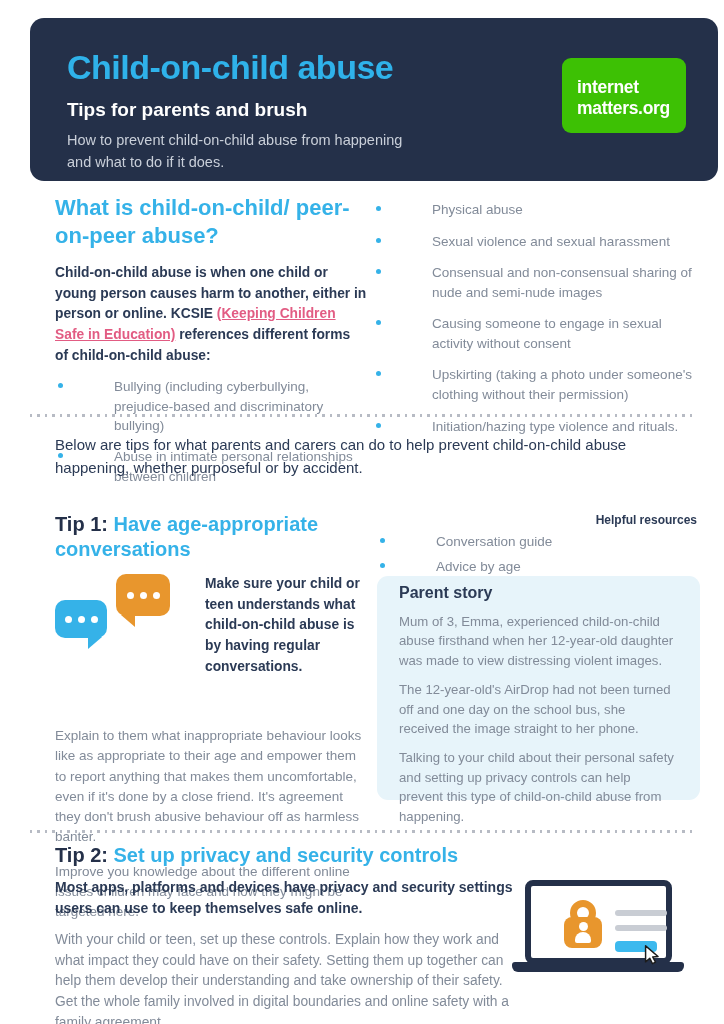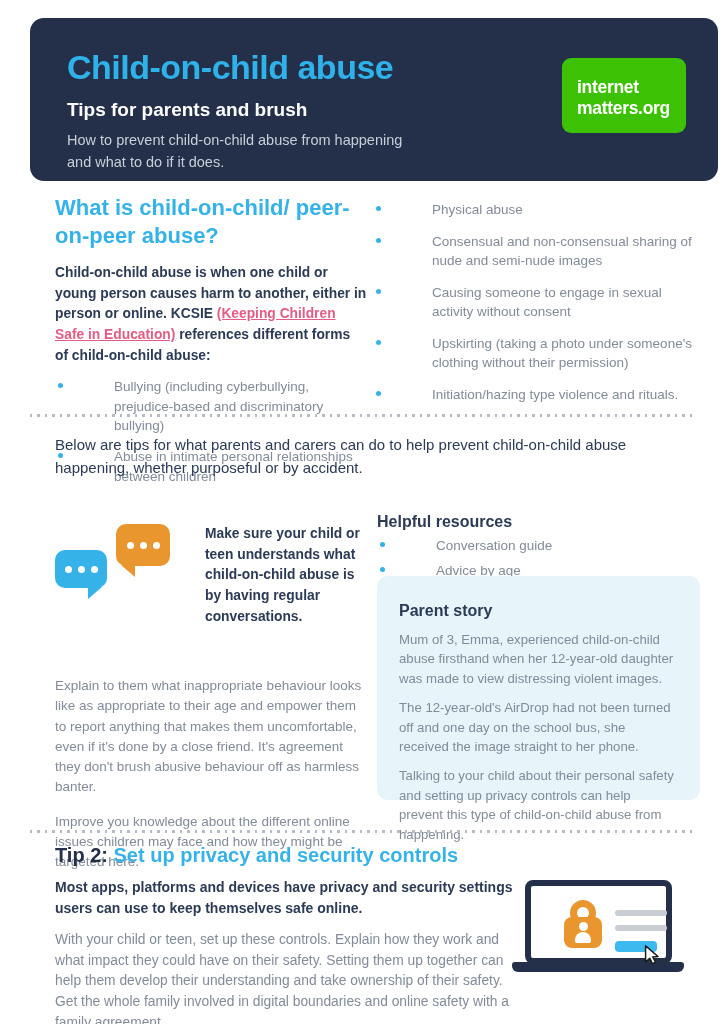--- a/index.html
+++ b/index.html
@@ -65,28 +65,28 @@
   .bubble-orange::after { content:""; position:absolute; left:5px; bottom:-11px;
       border-right:14px solid #e8962d; border-bottom:12px solid transparent; }
   .bubble .dots { display:flex; gap:6px; justify-content:center; align-items:center; height:100%; }
   .bubble .dots span { width:7px; height:7px; border-radius:50%; background:#ffffff; }
   .tip1-lead { position:absolute; left:150px; top:2px; width:165px;
                color:#2b3a55; font-size:13.8px; font-weight:700; line-height:1.5; }
   .tip1 .gray-p { width:312px; margin-top:14px; }
 
   
   .helpful { position:absolute; left:377px; top:513px; width:320px; }
-  .helpful h3 { font-size:16px; font-weight:700; color:#2b3a55; }
+  .helpful h3 { font-size:12px; font-weight:700; color:#2b3a55;text-align:right; }
   .helpful ul.bullets li { margin-top:5px; }
   .helpful ul.bullets .dot { margin-top:6px; }
   .helpful ul.bullets { margin-top:4px; }
   .helpful .btext { cursor:pointer; }
 
   .story { position:absolute; left:377px; top:576px; width:323px; height:224px;
-           background:#e7f4fa; border-radius:11px; padding:26px 22px; }
+           background:#e7f4fa; border-radius:11px; padding:8px 22px; }
   .story h3 { font-size:16px; font-weight:700; color:#2b3a55; }
   .story p { color:#828b99; font-size:13.2px; line-height:1.47; margin-top:10px; }
 
   
   .tip2 { position:absolute; left:55px; top:843px; width:655px; }
   .tip2-lead { margin-top:9px; width:462px; color:#2b3a55; font-size:14px; font-weight:700; line-height:1.5; }
   .tip2 .gray-p { margin-top:11px; width:458px; font-size:13.8px; }
 
   
   .laptop { position:absolute; left:512px; top:874px; width:196px; height:122px; }
@@ -143,20 +143,24 @@
   </div>
 
   <div class="col-right1">
     <ul class="bullets">
 
         <li>
           <span class="dot"></span>
           <span class="btext">Physical abuse</span>
         </li>
 
+        <li>
+          <span class="dot"></span>
+          <span class="btext">Sexual violence and sexual harassment</span>
+        </li>
 
         <li>
           <span class="dot"></span>
           <span class="btext">Consensual and non-consensual sharing of nude and semi-nude images</span>
         </li>
 
         <li>
           <span class="dot"></span>
           <span class="btext">Causing someone to engage in sexual activity without consent</span>
         </li>
@@ -173,20 +177,21 @@
       </ul>
   </div>
 
   <div class="divider divider1"></div>
 
   <div class="protect">
     <p>Below are tips for what parents and carers can do to help prevent child-on-child abuse happening, whether purposeful or by accident.</p>
   </div>
 
   <div class="tip1">
+    <h3 class="tip-h"><span class="lbl">Tip 1: </span><span class="h-blue">Have age-appropriate conversations</span></h3>
     <div class="tip1-row">
       <div class="bubbles">
         <div class="bubble bubble-orange">
           <div class="dots">
               <span></span>
               <span></span>
               <span></span>
             </div>
         </div>
         <div class="bubble bubble-blue">

